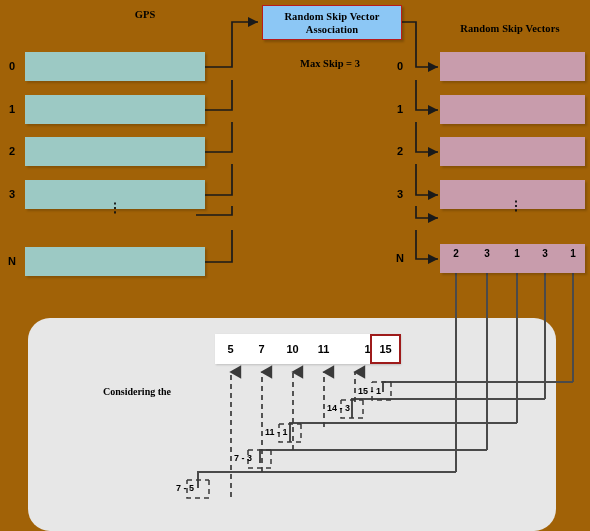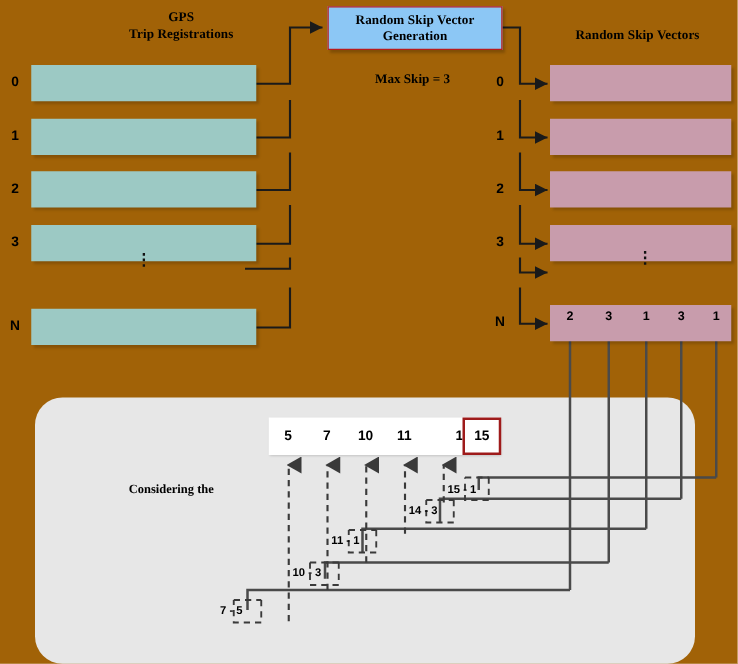--- a/index.html
+++ b/index.html
@@ -265,21 +265,20 @@
       <path d="M372,382 L391,382 M391,382 L391,400 L372,400 L372,382"></path>
       <path d="M341,400 L363,400 M363,400 L363,418 L341,418 L341,400"></path>
       <path d="M279,424 L301,424 M301,424 L301,442 L279,442 L279,424"></path>
       <path d="M248,450 L271,450 M271,450 L271,468 L248,468 L248,450"></path>
       <path d="M187,480 L209,480 M209,480 L209,498 L187,498 L187,480"></path>
     </g>
   </svg>
 
   <div class="abs heading title-gps">
     <div>GPS</div>
-    <div>Trip Registrations</div>
   </div>
 
   <div class="abs idx" style="left:4px; top:60px;">0</div>
   <div class="abs idx" style="left:4px; top:103px;">1</div>
   <div class="abs idx" style="left:4px; top:145px;">2</div>
   <div class="abs idx" style="left:4px; top:188px;">3</div>
   <div class="abs idx" style="left:4px; top:255px;">N</div>
 
   <div class="bar bar-teal" style="left:25px; top:52px;  width:180px; height:29px;"></div>
   <div class="bar bar-teal" style="left:25px; top:95px;  width:180px; height:29px;"></div>
@@ -287,21 +286,21 @@
   <div class="bar bar-teal" style="left:25px; top:180px; width:180px; height:29px;"></div>
   <div class="bar bar-teal" style="left:25px; top:247px; width:180px; height:29px;"></div>
 
   <div class="vdots" style="left:108px; top:206px;">
     <span>⋮</span>
   </div>
 
   <div class="procbox">
     <div class="heading">
       <div>Random Skip Vector</div>
-      <div>Generation</div>
+      <div>Association</div>
     </div>
   </div>
 
   <div class="param" style="left:265px; top:58px;">Max Skip = 3</div>
 
   <div class="abs heading title-rsv">Random Skip Vectors</div>
 
   <div class="abs idx" style="left:392px; top:60px;">0</div>
   <div class="abs idx" style="left:392px; top:103px;">1</div>
   <div class="abs idx" style="left:392px; top:145px;">2</div>
@@ -333,17 +332,17 @@
   <div class="strip-cell" style="left:355px;">14</div>
   <div class="strip-cell target" style="left:370px;text-align:right;">15</div>
 
   <div class="considering">
     <div>Considering the</div>
   </div>
 
   <div class="assoc" style="left:358px; top:386px;">15 - 1</div>
   <div class="assoc" style="left:327px; top:403px;">14 - 3</div>
   <div class="assoc" style="left:265px; top:427px;">11 - 1</div>
-  <div class="assoc" style="left:234px; top:453px;">10 - 3</div>
+  <div class="assoc" style="left:234px; top:453px;">7 - 3</div>
   <div class="assoc" style="left:176px; top:483px;">7 - 5</div>
 
 
 </div>
 
 </body></html>

